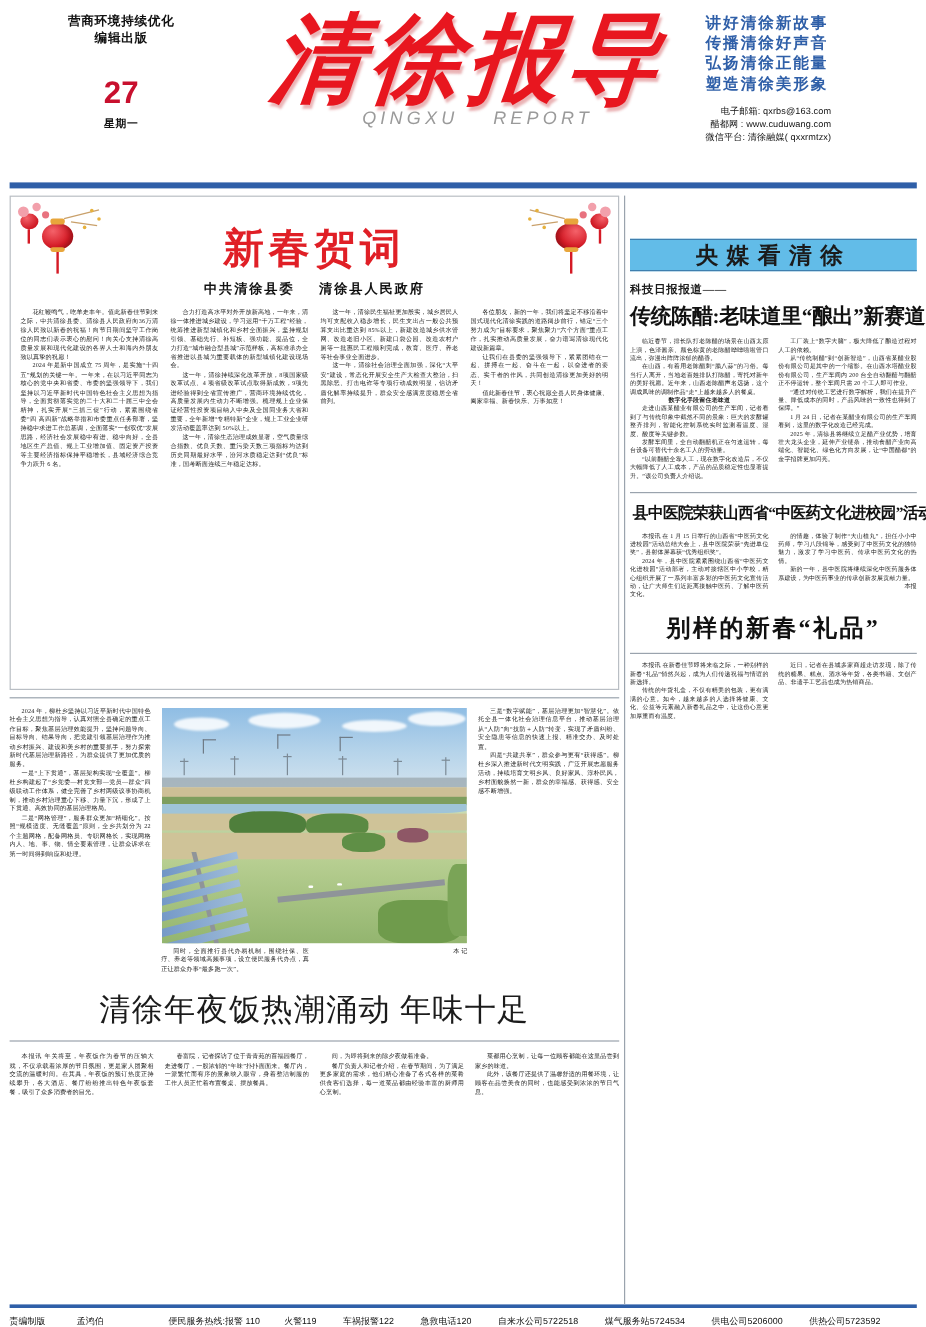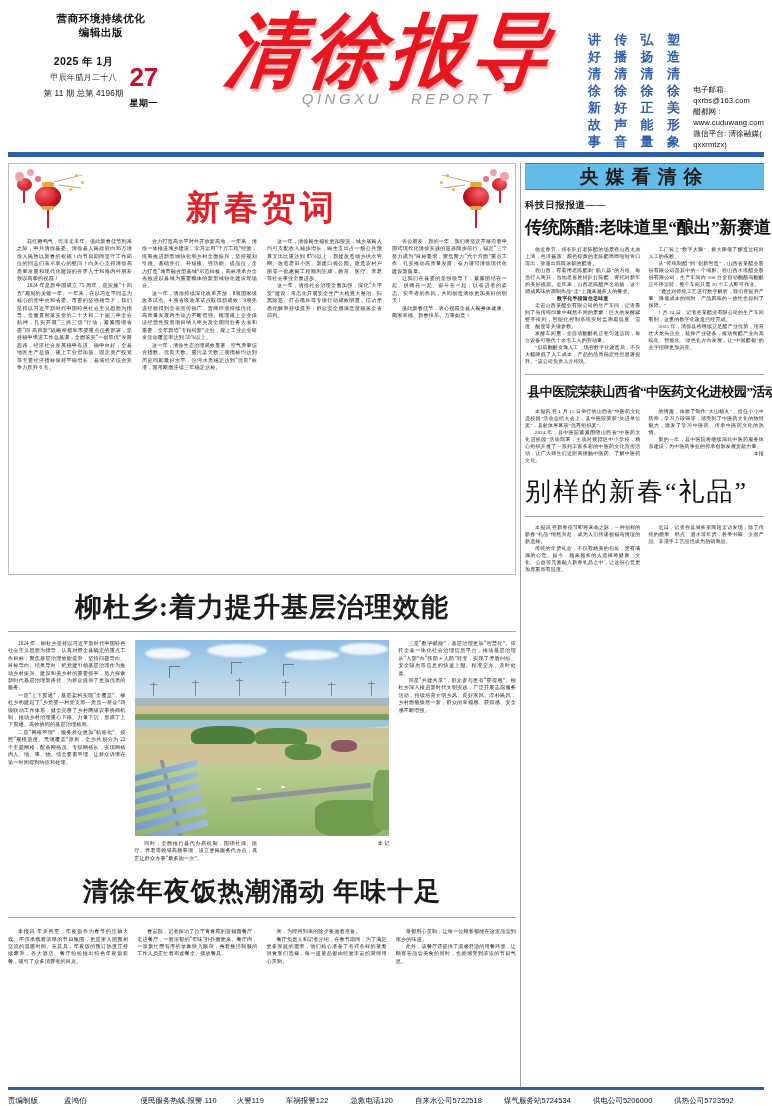--- a/index.html
+++ b/index.html
@@ -51,21 +51,21 @@
     font-size:76px; font-weight:bold; color:#e8161f;
     letter-spacing:6px; line-height:92px;
     font-style:italic;
     text-shadow: 2px 3px 2px rgba(190,20,25,.32);
     transform: skewX(-6deg) scaleY(1.06);
     white-space:nowrap;
   }
   .paper-sub { display:flex; gap:29px; margin-top:-6px; padding-left:14px;}
   .paper-sub span { font-size:15px; color:#9a9a9a; letter-spacing:3.5px; font-style:italic; font-family:"Liberation Sans", sans-serif;}
 
-  .mh-slogan { width: 176px; padding-top: 6px; display:flex; flex-direction:row; align-items:flex-end;}
+  .mh-slogan { width: 176px; padding-top: 6px; display:flex; flex-direction:column; align-items:flex-start;}
   .slogan-line { font-size:13px; font-weight:bold; color:#2f5fa8; letter-spacing:1.6px; line-height:17px; font-family:"Liberation Serif", serif;}
   .mh-contacts { margin-top:9px; display:flex; flex-direction:column; align-items:flex-end;}
   .contact-line { font-size:7.6px; color:#111; letter-spacing:.1px; line-height:11px; font-weight:normal;}
 
   .mh-rule { height:5px; background:#2f5fa8; margin:2px 8px 0 8px; }
 
   
   .content { display:flex; padding: 6px 8px 0 8px; height: 930px;}
   .col-left { width: 508px; position:relative; }
   .col-div { width: 9px; display:flex; justify-content:center;}
@@ -131,61 +131,56 @@
   .panel-row { position:absolute; background:linear-gradient(90deg,#6d93c4,#9fbcd9); }
   .pylon { position:absolute; width:1px; background:#7c8a96;}
   .pylon:after{content:"";position:absolute;left:-3px;top:2px;width:7px;height:1px;background:#7c8a96;}
   .crane { position:absolute; width:1px; height:12px; background:#6f7b86;}
   .crane:after{content:"";position:absolute;left:0;top:0;width:11px;height:1px;background:#6f7b86;}
   .car { position:absolute; width:4px; height:2px; background:#fff; border-radius:1px;}
   .tree { position:absolute; background:#5f8a41; border-radius:50% 50% 40% 40%;}
 
   
   .h3-wrap { margin-top:12px; text-align:center;}
-  .h3 { font-family:"Liberation Serif", serif; font-size:26px; font-weight:bold; color:#1b1b1b; letter-spacing:1px;}
+  .h3 { font-family:"Liberation Serif", serif; font-size:26px; font-weight:normal; color:#1b1b1b; letter-spacing:1px;}
   .art3 { display:flex; gap:9px; margin-top:10px;}
   .art3 .c { flex:1;}
 
   
   .section-banner {
     background:#62bce8; height:27px; display:flex; align-items:center; justify-content:center;
-    border-top:1px solid #3f7fae; border-bottom:1px solid #3f7fae;
+    border-top:1px solid #3f7fae; border-bottom:1px solid #3f7fae;margin-top:36px;
   }
   .section-banner span { font-family:"Liberation Serif", serif; font-size:19px; font-weight:bold; color:#1b1b1b; letter-spacing:7px;}
   .kicker { font-size:9.5px; font-weight:bold; color:#1b1b1b; margin-top:9px; letter-spacing:.6px; font-family:"Liberation Serif", serif;}
   .rh1 { font-family:"Liberation Serif", serif; font-size:17.5px; font-weight:bold; color:#111; letter-spacing:-.3px; margin-top:3px; white-space:nowrap;}
   .r-cols { display:flex; gap:8px; margin-top:7px;}
   .r-cols .c { flex:1;}
   .rule-r { height:1px; background:#9aa3ad; margin:9px 0 0 0;}
   .rh2 { font-family:"Liberation Serif", serif; font-size:13.2px; font-weight:bold; color:#111; letter-spacing:-.4px; margin-top:8px; text-align:center; white-space:nowrap; transform:scaleX(.98); transform-origin:center;}
-  .rh3 { font-family:"Liberation Serif", serif; font-size:26px; font-weight:normal; color:#111; letter-spacing:2px; margin-top:10px; text-align:left;}
+  .rh3 { font-family:"Liberation Serif", serif; font-size:20px; font-weight:bold; color:#111; letter-spacing:2px; margin-top:10px; text-align:center;}
 
   
   .footer-rule { height:3px; background:#2f5fa8; margin:0 8px;}
   .footer { height:22px; display:flex; align-items:center; padding:0 8px; gap:0; }
   .f-item { font-size:7.4px; color:#111; letter-spacing:.1px; white-space:nowrap;}
 </style>
 </head>
 <body>
 
 <div class="page">
 
   <div class="masthead">
 
     <div class="mh-left">
 
       <div class="mh-pub">营商环境持续优化</div>
       <div class="mh-pub" style="margin-top:1px">编辑出版</div>
 
       <div class="mh-daterow">
-        <div class="mh-dates">
-          <div class="mh-ym">2025 年 1月</div>
-          <div class="mh-lunar">甲辰年腊月二十八</div>
-          <div class="mh-issue">第 11 期  总第 4196期</div>
-        </div>
         <div class="mh-right-col">
           <div class="mh-daynum">27</div>
           <div class="mh-weekday">星期一</div>
         </div>
       </div>
     </div>
 
     <div class="mh-center">
       <div class="paper-title">清徐报导</div>
       <div class="paper-sub">
@@ -243,20 +238,24 @@
           <div class="branch" style="left:46px; top:18px; width:22px; transform:rotate(8deg);"></div>
           <div class="blossom" style="left:2px; top:4px; width:9px; height:9px;"></div>
           <div class="blossom" style="left:14px; top:1px; width:7px; height:7px;"></div>
           <div class="blossom" style="left:22px; top:8px; width:6px; height:6px; background:#e8727f;"></div>
           <div class="gold-dot" style="left:62px; top:6px;"></div>
           <div class="gold-dot" style="left:68px; top:13px;"></div>
           <div class="gold-dot" style="left:56px; top:20px;"></div>
         </div>
 
         <div class="greet-title">新春贺词</div>
+        <div class="greet-by">
+          <span>中共清徐县委</span>
+          <span>清徐县人民政府</span>
+        </div>
 
         <div class="greet-cols">
           <div class="gc bt">
             <p>花红鞭鸣气，吃羊走丰年。值此新春佳节到来之际，中共清徐县委、清徐县人民政府向36万清徐人民致以新春的祝福！向节日期间坚守工作岗位的同志们表示衷心的慰问！向关心支持清徐高质量发展和现代化建设的各界人士和海内外朋友致以真挚的祝愿！</p>
             <p>2024 年是新中国成立 75 周年，是实施“十四五”规划的关键一年。一年来，在以习近平同志为核心的党中央和省委、市委的坚强领导下，我们坚持以习近平新时代中国特色社会主义思想为指导，全面贯彻落实党的二十大和二十届三中全会精神，扎实开展“三抓三促”行动，紧紧围绕省委“四 高四新”战略举措和市委重点任务部署，坚持稳中求进工作总基调，全面落实“一创双优”发展思路，经济社会发展稳中有进、稳中向好，全县地区生产总值、规上工业增加值、固定资产投资等主要经济指标保持平稳增长，县域经济综合竞争力跃升 6 名。</p>
           </div>
           <div class="gc bt">
             <p>合力打造高水平对外开放新高地，一年来，清徐一体推进城乡建设，学习运用“千万工程”经验，统筹推进新型城镇化和乡村全面振兴，坚持规划引领、基础先行、补短板、强功能、提品位，全力打造“城市融合型县城”示范样板，高标准承办全省推进以县城为重要载体的新型城镇化建设现场会。</p>
             <p>这一年，清徐持续深化改革开放，8项国家级改革试点、4 项省级改革试点取得新成效，9项先进经验得到全省宣传推广，营商环境持续优化，高质量发展内生动力不断增强。梳理规上企业保证经营性投资项目纳入中央及全国同业务大省和重要，全年新增“专精特新”企业，规上工业企业研发活动覆盖率达到 50%以上。</p>
             <p>这一年，清徐生态治理成效显著，空气质量综合指数、优良天数、重污染天数三项指标均达到历史同期最好水平，汾河水质稳定达到“优良”标准，国考断面连续三年稳定达标。</p>
@@ -266,23 +265,20 @@
             <p>这一年，清徐社会治理全面加强，深化“大平安”建设，常态化开展安全生产大检查大整治，扫黑除恶、打击电诈等专项行动成效明显，信访矛盾化解率持续提升，群众安全感满意度稳居全省前列。</p>
           </div>
           <div class="gc bt">
             <p>各位朋友，新的一年，我们将坚定不移沿着中国式现代化清徐实践的道路阔步前行，锚定“三个努力成为”目标要求，聚焦聚力“六个方面”重点工作，扎实推动高质量发展，奋力谱写清徐现代化建设新篇章。</p>
             <p>让我们在县委的坚强领导下，紧紧团结在一起、拼搏在一起、奋斗在一起，以奋进者的姿态、实干者的作风，共同创造清徐更加美好的明天！</p>
             <p>值此新春佳节，衷心祝愿全县人民身体健康、阖家幸福、新春快乐、万事如意！</p>
           </div>
         </div>
       </div>
 
-      <div class="h2-wrap">
-        <div class="h2">柳杜乡:着力提升基层治理效能</div>
-      </div>
       <div class="hr-thin"></div>
 
       <div class="art2">
         <div class="txtcol bt">
           <p>2024 年，柳杜乡坚持以习近平新时代中国特色社会主义思想为指导，认真对照全县确定的重点工作目标，聚焦基层治理效能提升，坚持问题导向、目标导向、结果导向，把党建引领基层治理作为推动乡村振兴、建设和美乡村的重要抓手，努力探索新时代基层治理新路径，为群众提供了更加优质的服务。</p>
           <p>一是“上下贯通”，基层架构实现“全覆盖”。柳杜乡构建起了“乡党委—村党支部—党员—群众”四级联动工作体系，健全完善了乡村两级议事协商机制，推动乡村治理重心下移、力量下沉，形成了上下贯通、高效协同的基层治理格局。</p>
           <p>二是“网格管理”，服务群众更加“精细化”。按照“规模适度、无缝覆盖”原则，全乡共划分为 22 个主题网格，配备网格员、专职网格长，实现网格内人、地、事、物、情全要素管理，让群众诉求在第一时间得到响应和处理。</p>
         </div>
 
         <div class="photo-wrap">

